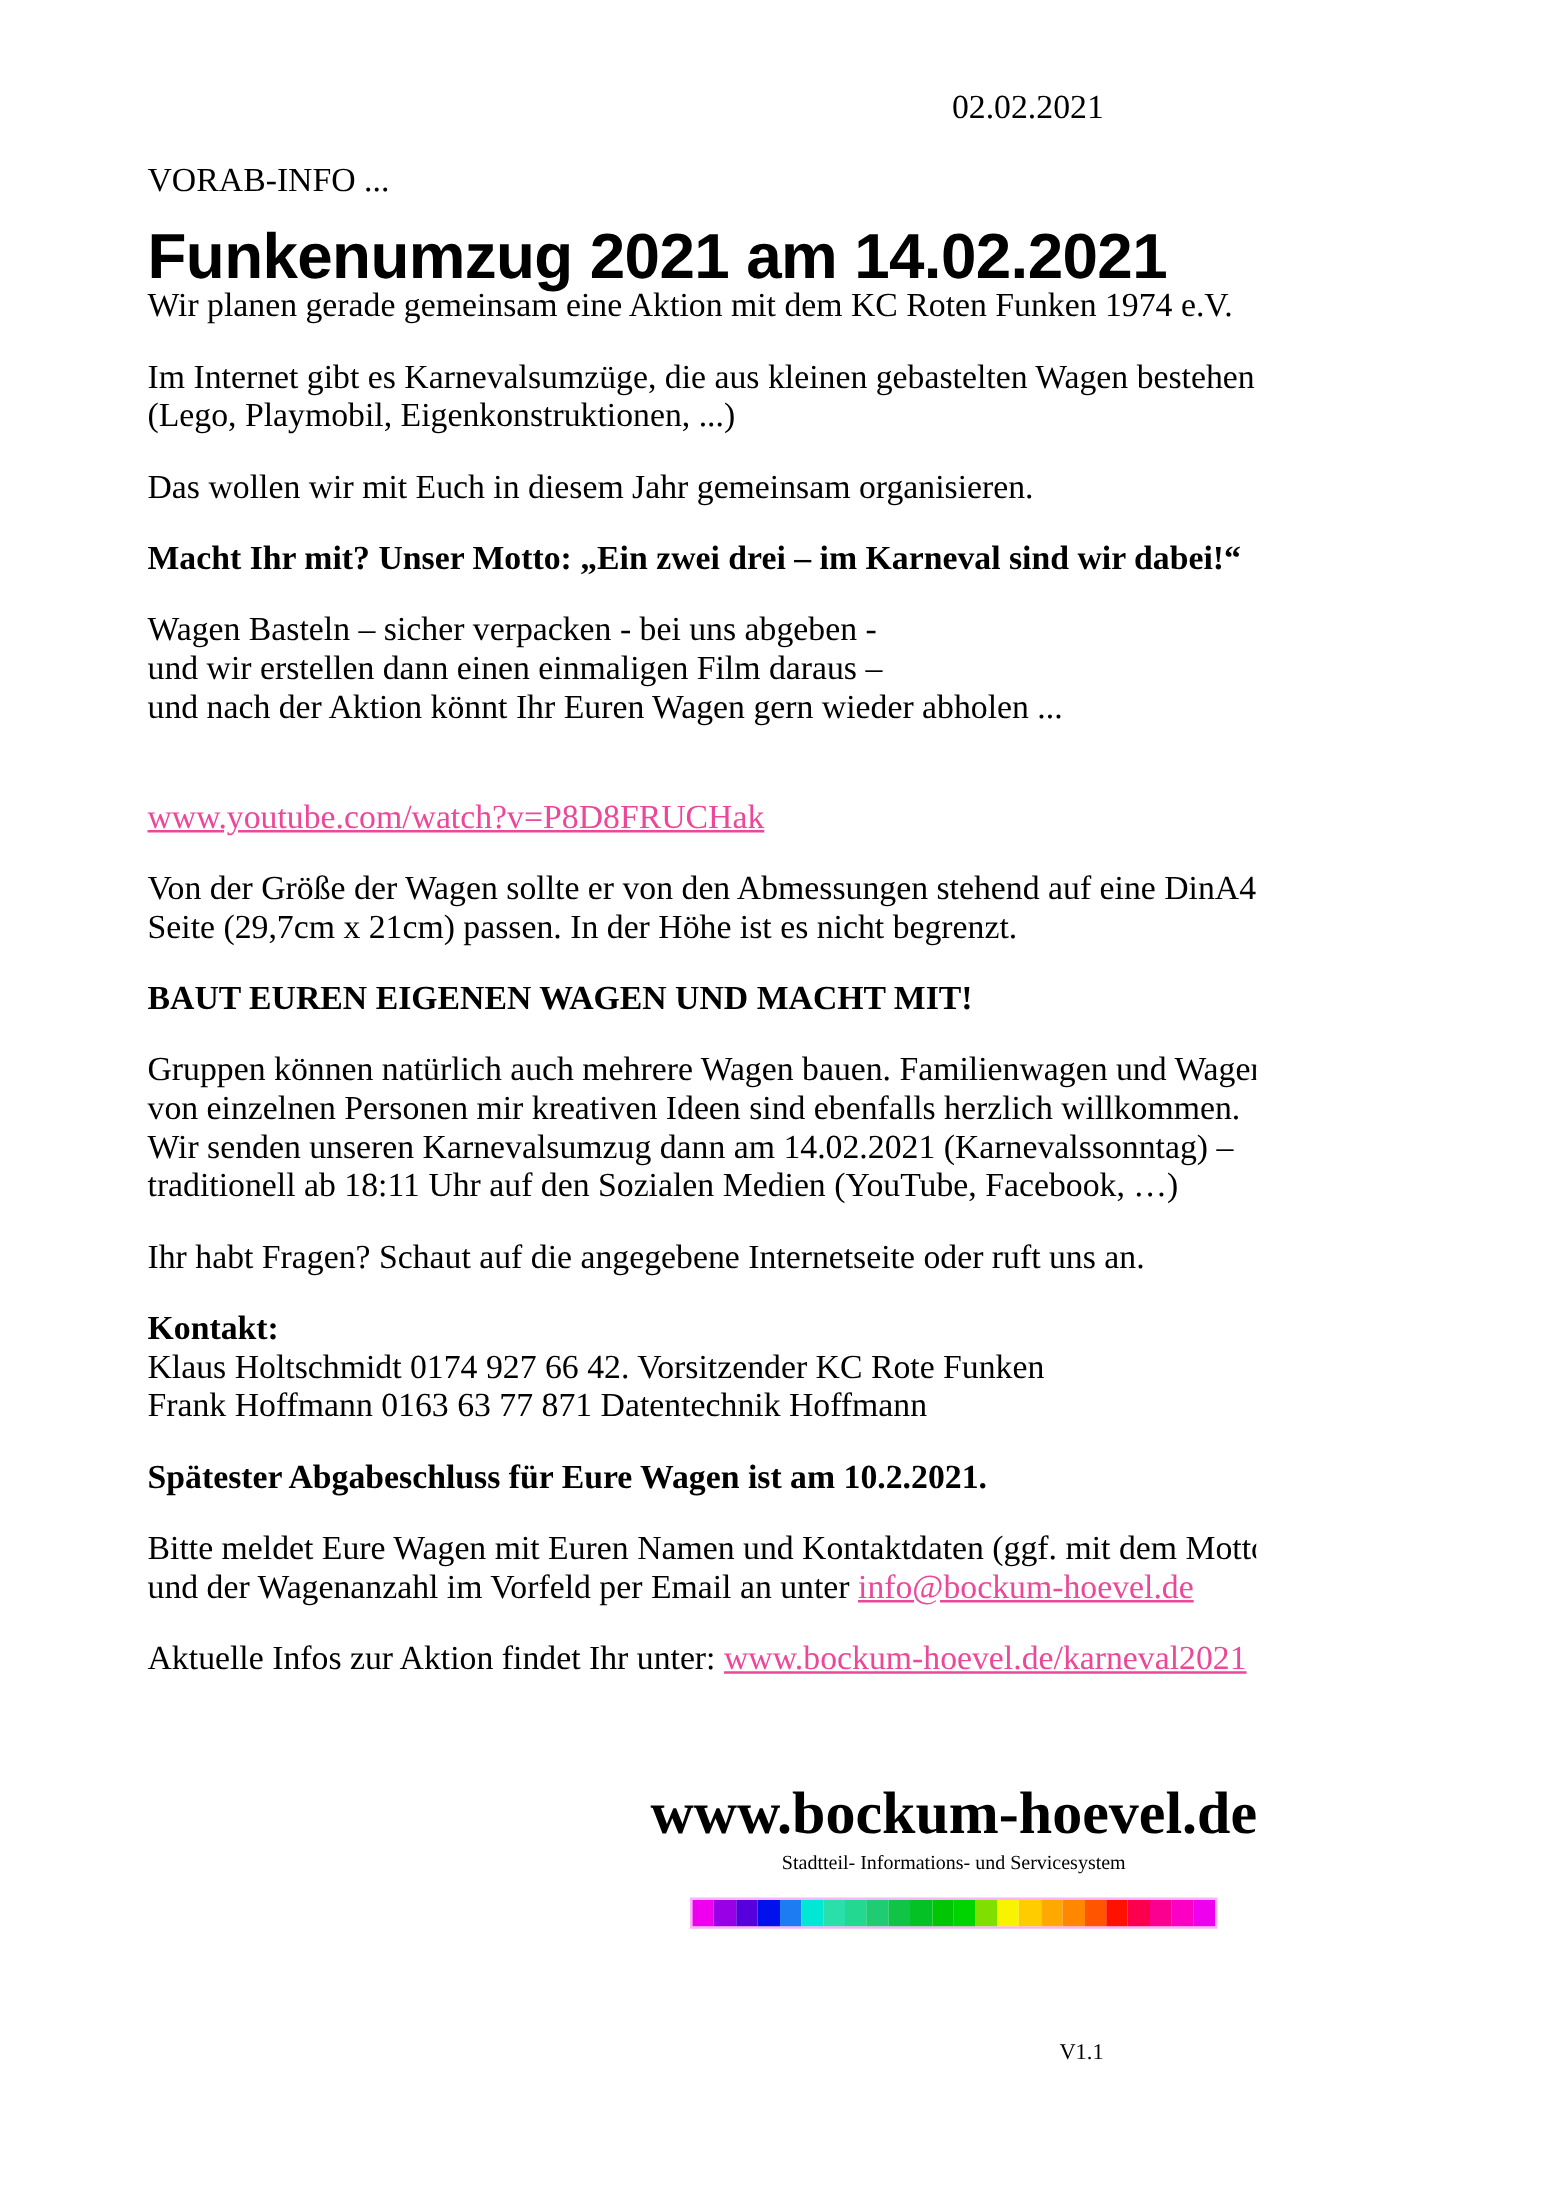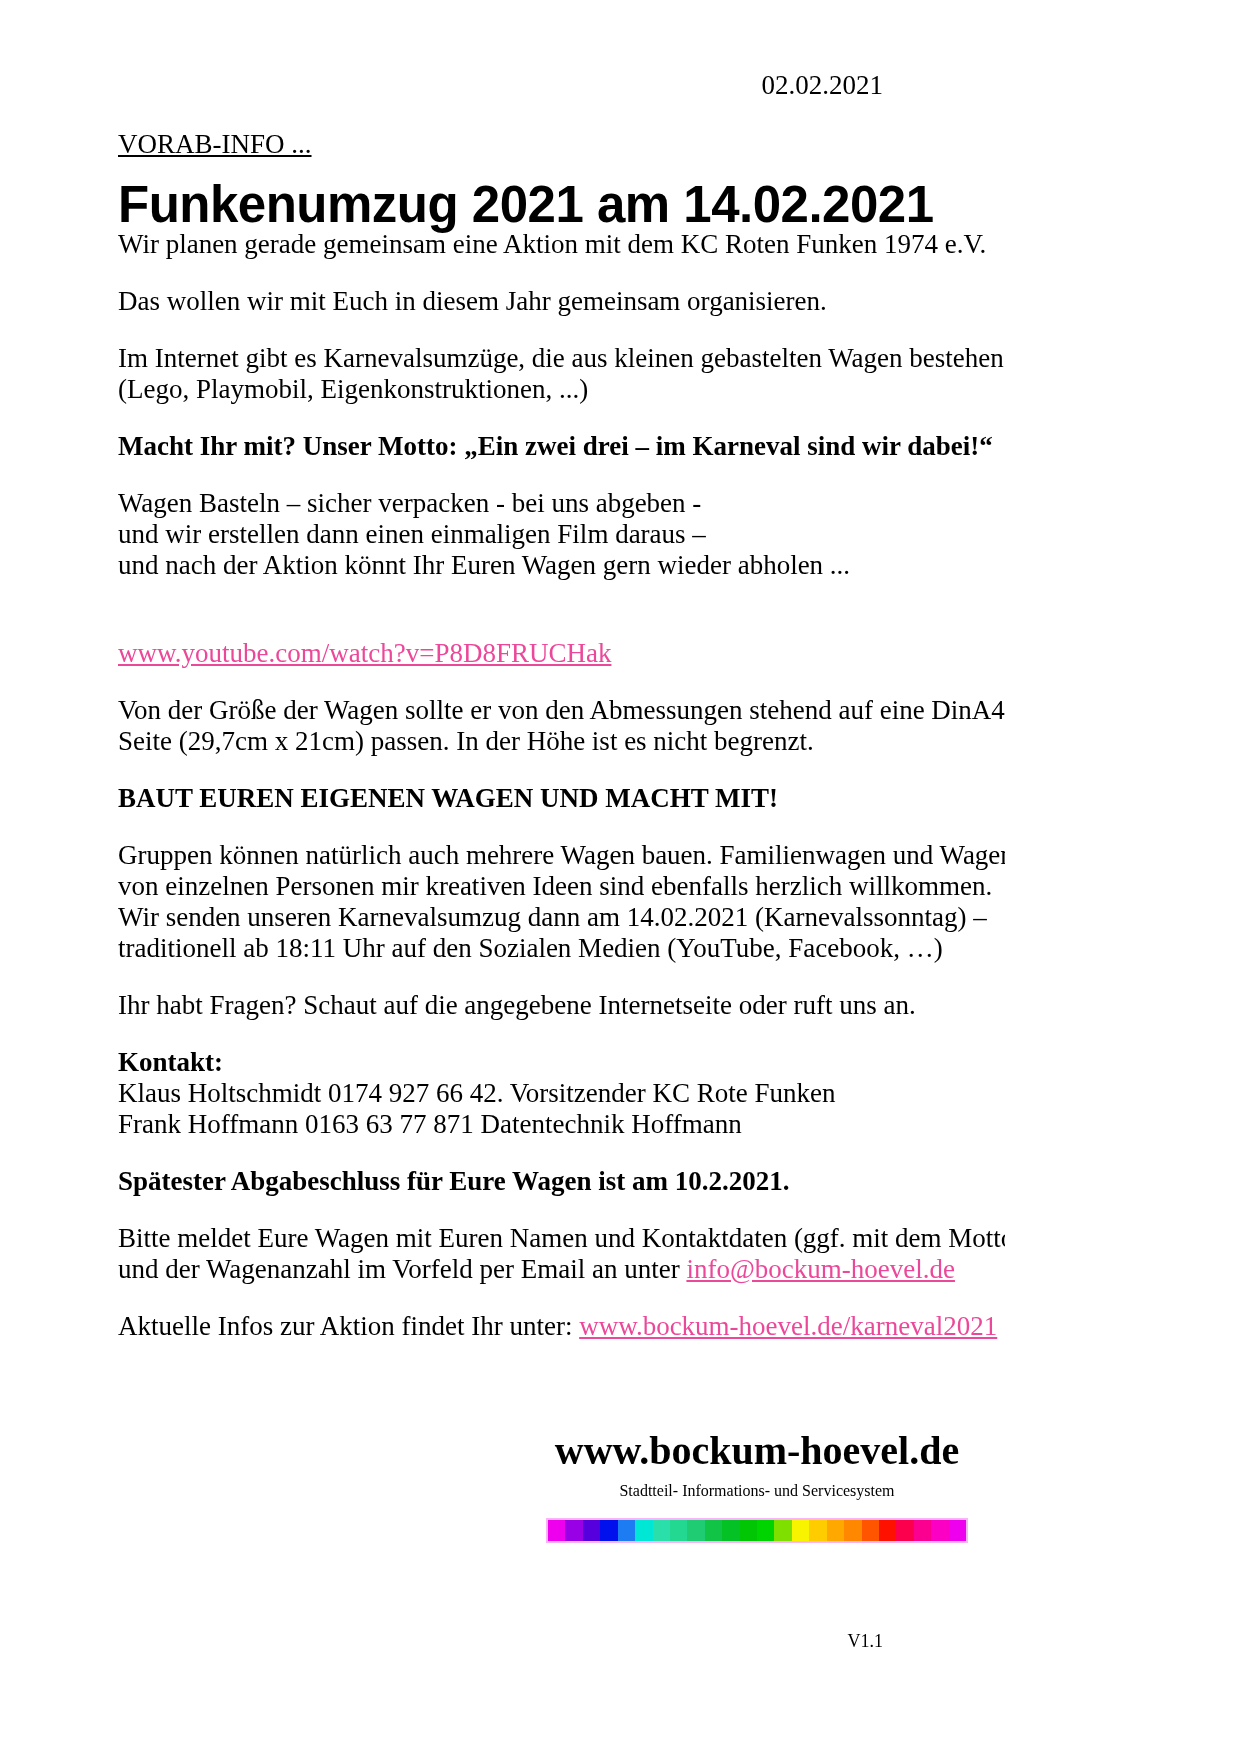--- a/index.html
+++ b/index.html
@@ -2,45 +2,45 @@
 <html lang="de"><head>
 <meta charset="utf-8">
 <style>
   *{box-sizing:border-box;}
   html,body{margin:0;padding:0;}
   body{width:1240px;height:1754px;background:#ffffff;color:#000;
        font-family:"Liberation Serif","DejaVu Serif",serif;}
   .page{position:relative;width:1005px;height:1754px;padding:70px 122px 0 118px;overflow:hidden;}
   .txt{font-size:27px;line-height:31px;margin:0 0 26px 0;white-space:pre;}
   .date{text-align:right;margin-bottom:28px;}
-  .preinfo{margin-bottom:22px;text-decoration:underline;}
+  .preinfo{margin-bottom:22px;}
   h1.doc-title{font-family:"Liberation Sans","DejaVu Sans",sans-serif;font-size:51px;line-height:46px;
      font-weight:bold;margin:0 0 1px 0;letter-spacing:-0.5px;white-space:pre;}
   .bold{font-weight:bold;}
   a.link{color:#ec4899;text-decoration:underline;cursor:pointer;}
   .footer{display:flex;margin-left:382px;margin-top:42px;align-items:flex-start;}
   .fright{margin-left:46px;width:434px;display:flex;flex-direction:column;align-items:center;padding-top:46px;}
-  .site-title{font-size:40px;font-weight:bold;line-height:42px;white-space:pre;}
+  .site-title{font-size:48px;font-weight:bold;line-height:42px;white-space:pre;}
   .site-sub{font-size:16px;line-height:28px;margin-top:5px;white-space:pre;}
   .rainbow{display:flex;width:422px;height:25px;margin-top:13px;border:2px solid #fab4fa;}
   .rainbow div{flex:1;}
   .version{position:absolute;top:1626px;right:122px;font-size:18px;line-height:31px;}
   .crest-text{font-family:"Liberation Serif",serif;font-weight:bold;}
 </style>
 </head>
 <body>
 
 <div class="page">
   <div class="txt date">02.02.2021</div>
   <div class="txt preinfo">VORAB-INFO ...</div>
   <h1 class="doc-title">Funkenumzug 2021 am 14.02.2021</h1>
   <p class="txt">Wir planen gerade gemeinsam eine Aktion mit dem KC Roten Funken 1974 e.V.</p>
-  <p class="txt">Das wollen wir mit Euch in diesem Jahr gemeinsam organisieren.</p>
   <p class="txt">Im Internet gibt es Karnevalsumzüge, die aus kleinen gebastelten Wagen bestehen
 (Lego, Playmobil, Eigenkonstruktionen, ...)</p>
+  <p class="txt">Das wollen wir mit Euch in diesem Jahr gemeinsam organisieren.</p>
   <p class="txt bold">Macht Ihr mit? Unser Motto: „Ein zwei drei – im Karneval sind wir dabei!“</p>
   <p class="txt">Wagen Basteln – sicher verpacken - bei uns abgeben -
 und wir erstellen dann einen einmaligen Film daraus –
 und nach der Aktion könnt Ihr Euren Wagen gern wieder abholen ...</p>
   <p class="txt"><br><a class="link">www.youtube.com/watch?v=P8D8FRUCHak</a></p>
   <p class="txt">Von der Größe der Wagen sollte er von den Abmessungen stehend auf eine DinA4
 Seite (29,7cm x 21cm) passen. In der Höhe ist es nicht begrenzt.</p>
   <p class="txt bold">BAUT EUREN EIGENEN WAGEN UND MACHT MIT!</p>
   <p class="txt">Gruppen können natürlich auch mehrere Wagen bauen. Familienwagen und Wagen
 von einzelnen Personen mir kreativen Ideen sind ebenfalls herzlich willkommen.

